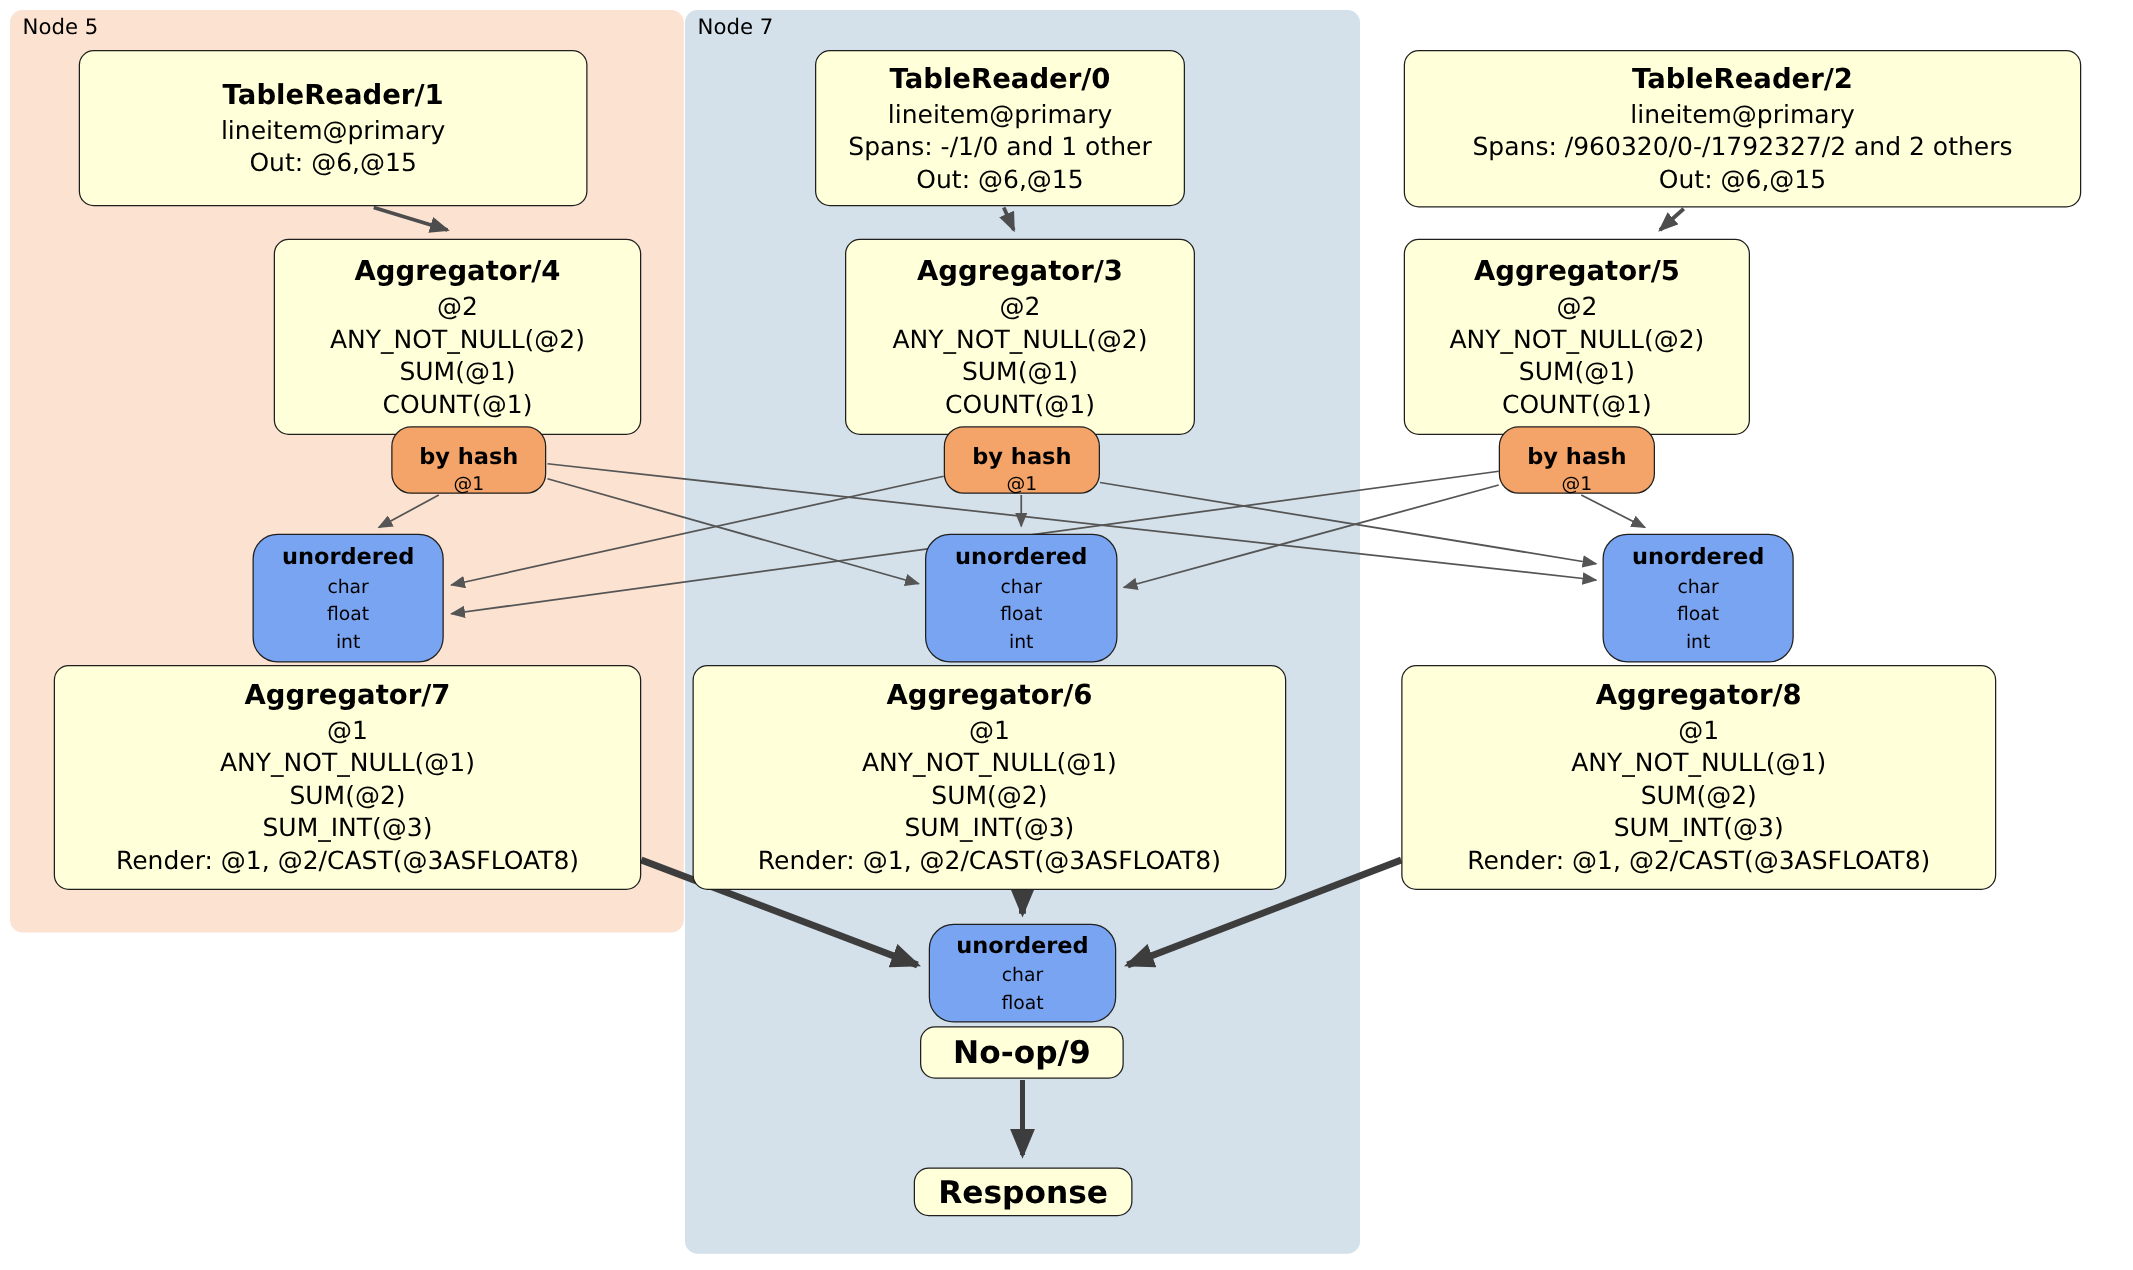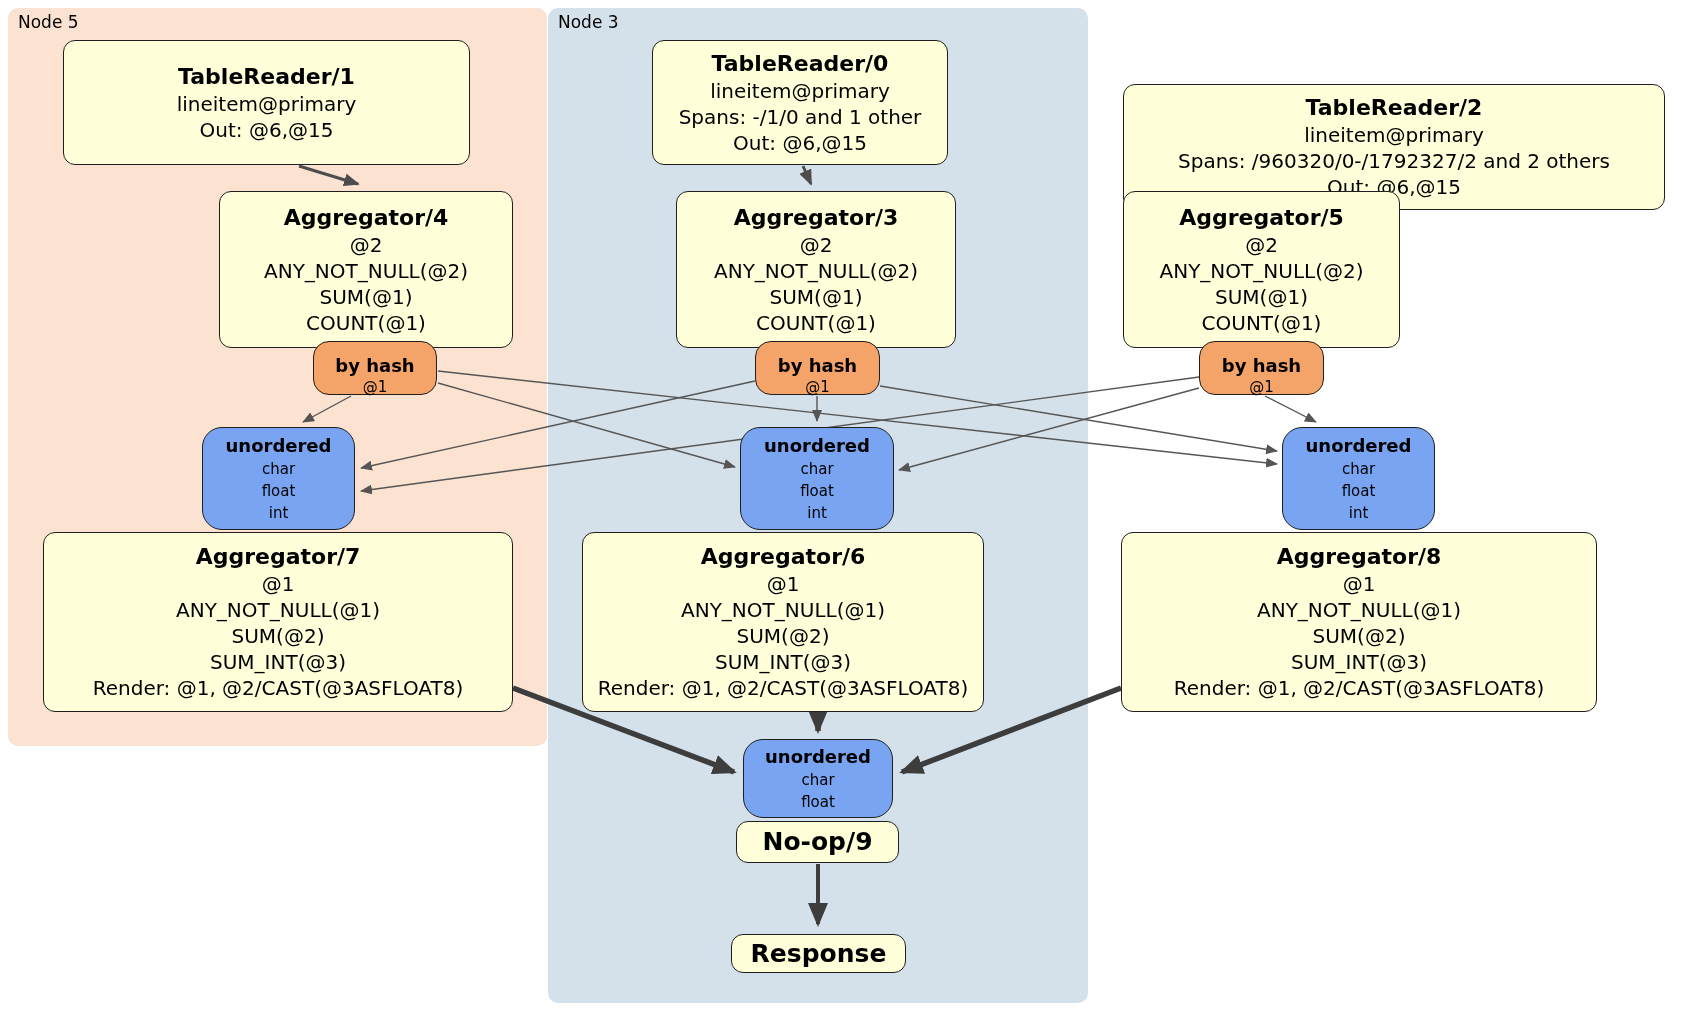--- a/index.html
+++ b/index.html
@@ -39,47 +39,47 @@
   }
   .router .title{font-size:18px;line-height:23px;margin-top:14px;}
   .sync{
     background:var(--sync-fill);border-radius:20px;line-height:22px;font-size:15px;z-index:3;
   }
   .sync .title{font-size:18px;line-height:24px;}
   .terminal .title{font-size:25px;line-height:30px;}
   
   #tr1{left:63px;top:40px;width:407px;height:125px;text-align:right;}
   #tr0{left:652px;top:40px;width:296px;height:125px;}
-  #tr2{left:1123px;top:40px;width:542px;height:126px;margin-top:44px;}
+  #tr2{left:1123px;top:40px;width:542px;height:126px;}
   #agg4{left:219px;top:191px;width:294px;height:157px;}
   #agg3{left:676px;top:191px;width:280px;height:157px;}
   #agg5{left:1123px;top:191px;width:277px;height:157px;}
   #bh3{left:313px;top:341px;width:124px;height:54px;}
   #bh1{left:755px;top:341px;width:125px;height:54px;}
   #bh2{left:1199px;top:341px;width:125px;height:54px;}
   #u3{left:202px;top:427px;width:153px;height:103px;}
   #u1{left:740px;top:427px;width:154px;height:103px;}
   #u2{left:1282px;top:427px;width:153px;height:103px;}
   #agg7{left:43px;top:532px;width:470px;height:180px;}
-  #agg6{left:582px;top:532px;width:402px;height:180px;}
+  #agg6{left:554px;top:532px;width:475px;height:180px;}
   #agg8{left:1121px;top:532px;width:476px;height:180px;}
   #uf{left:743px;top:739px;width:150px;height:79px;}
   #noop{left:736px;top:821px;width:163px;height:42px;}
   #resp{left:731px;top:934px;width:175px;height:39px;}
 </style>
 </head>
 <body>
 
 <div id="canvas">
 
   <div class="panel" id="panel-node3">
     <div class="panel-label">Node 5</div>
   </div>
   <div class="panel" id="panel-node1">
-    <div class="panel-label">Node 3</div>
+    <div class="panel-label">Node 7</div>
   </div>
 
   <svg id="edges" viewBox="0 0 1706 1016">
     <defs>
       <marker id="arr-thin" markerUnits="userSpaceOnUse" markerWidth="12" markerHeight="10" refX="11" refY="5" orient="auto">
         <path d="M0,0 L12,5 L0,10 Z" fill="#555555"></path>
       </marker>
       <marker id="arr-mid" markerUnits="userSpaceOnUse" markerWidth="16" markerHeight="13" refX="14" refY="6.5" orient="auto">
         <path d="M0,0 L16,6.5 L0,13 Z" fill="#4d4d4d"></path>
       </marker>

